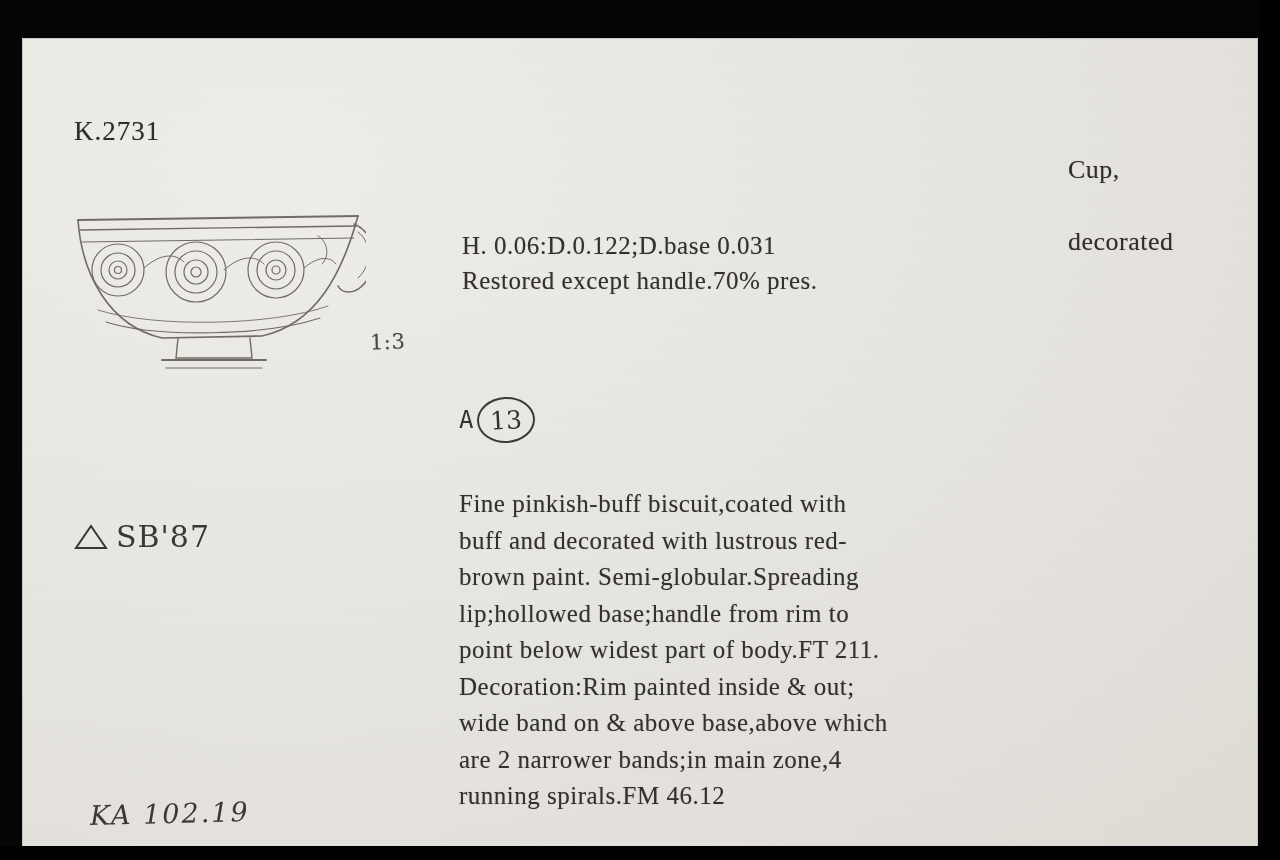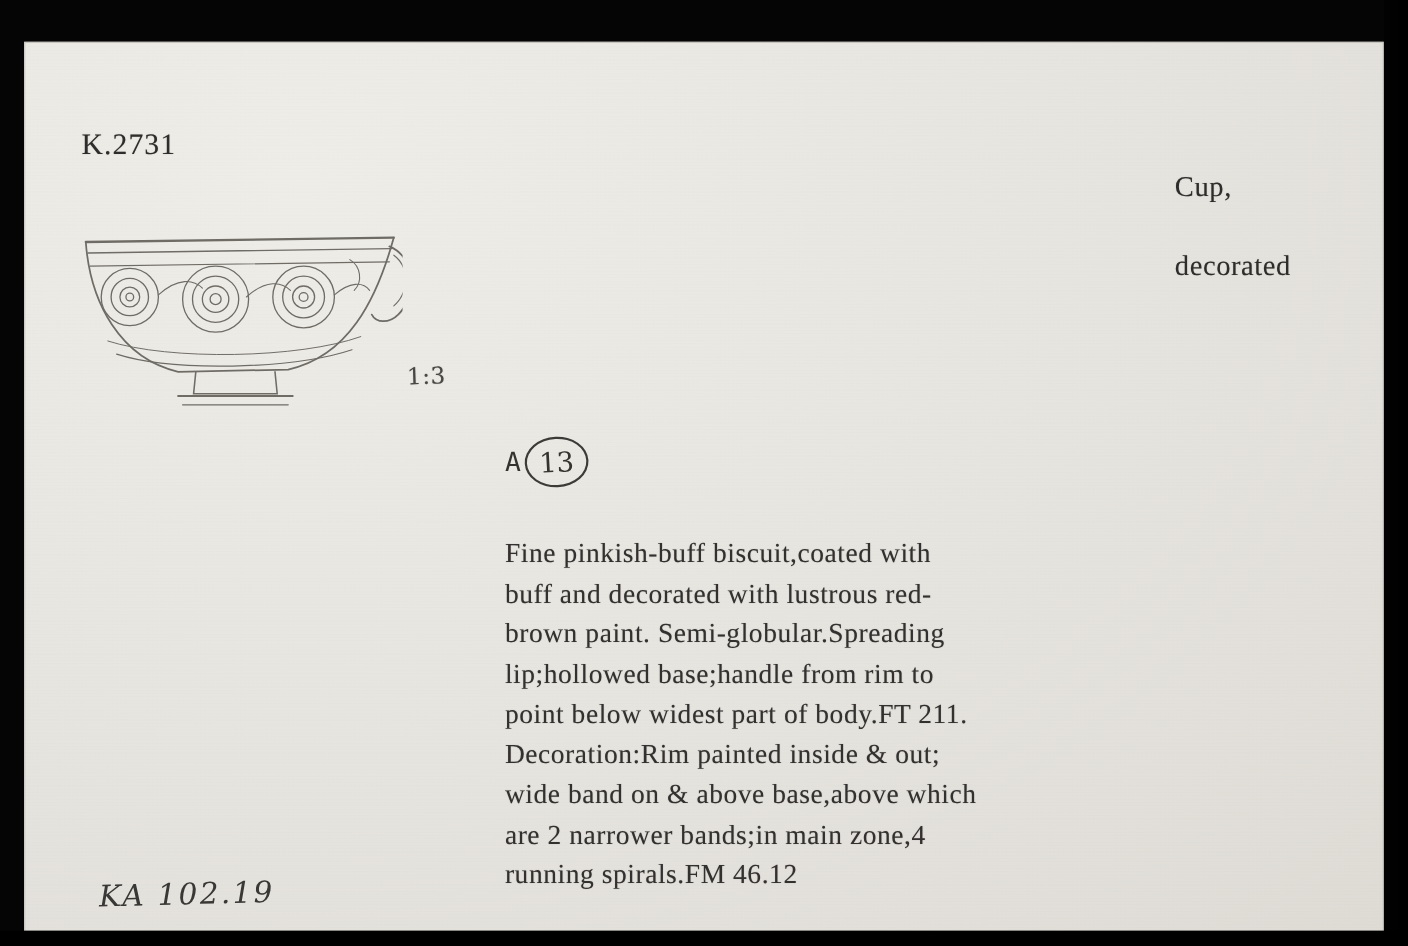--- a/index.html
+++ b/index.html
@@ -194,36 +194,44 @@
           <path d="M158 72 C176 56, 190 58, 198 66" stroke-width="1"></path>
           <path d="M238 70 C252 58, 264 58, 270 66" stroke-width="1"></path>
         </g>
 
         <path d="M252 38 C262 44, 264 58, 256 66" stroke-width="1"></path>
       </g>
     </svg>
 
     <div class="t" id="scale-note">1:3</div>
 
+    <div class="t typed" id="dimensions">H. 0.06:D.0.122;D.base 0.031
+Restored except handle.70% pres.</div>
 
 
     <div id="circled-mark">
       <span>A</span>
       <span class="circle">13</span>
     </div>
 
     <div class="t typed" id="description">Fine pinkish-buff biscuit,coated with
 buff and decorated with lustrous red-
 brown paint. Semi-globular.Spreading
 lip;hollowed base;handle from rim to
 point below widest part of body.FT 211.
 Decoration:Rim painted inside &amp; out;
 wide band on &amp; above base,above which
 are 2 narrower bands;in main zone,4
 running spirals.FM 46.12</div>
 
+    <div class="hand" id="site-mark">
+      <svg width="34" height="28" viewBox="0 0 34 28">
+        <path d="M17 3 L32 25 L2 25 Z" fill="none" stroke="#3a3836" stroke-width="2"></path>
+      </svg>
+      <span>SB'87</span>
+    </div>
 
     <div class="hand" id="accession-mark">KA 102.19</div>
   </div>
 
   <div id="edge-right"></div>
   <div id="edge-bottom"></div>
 </div>
 
 </body></html>

